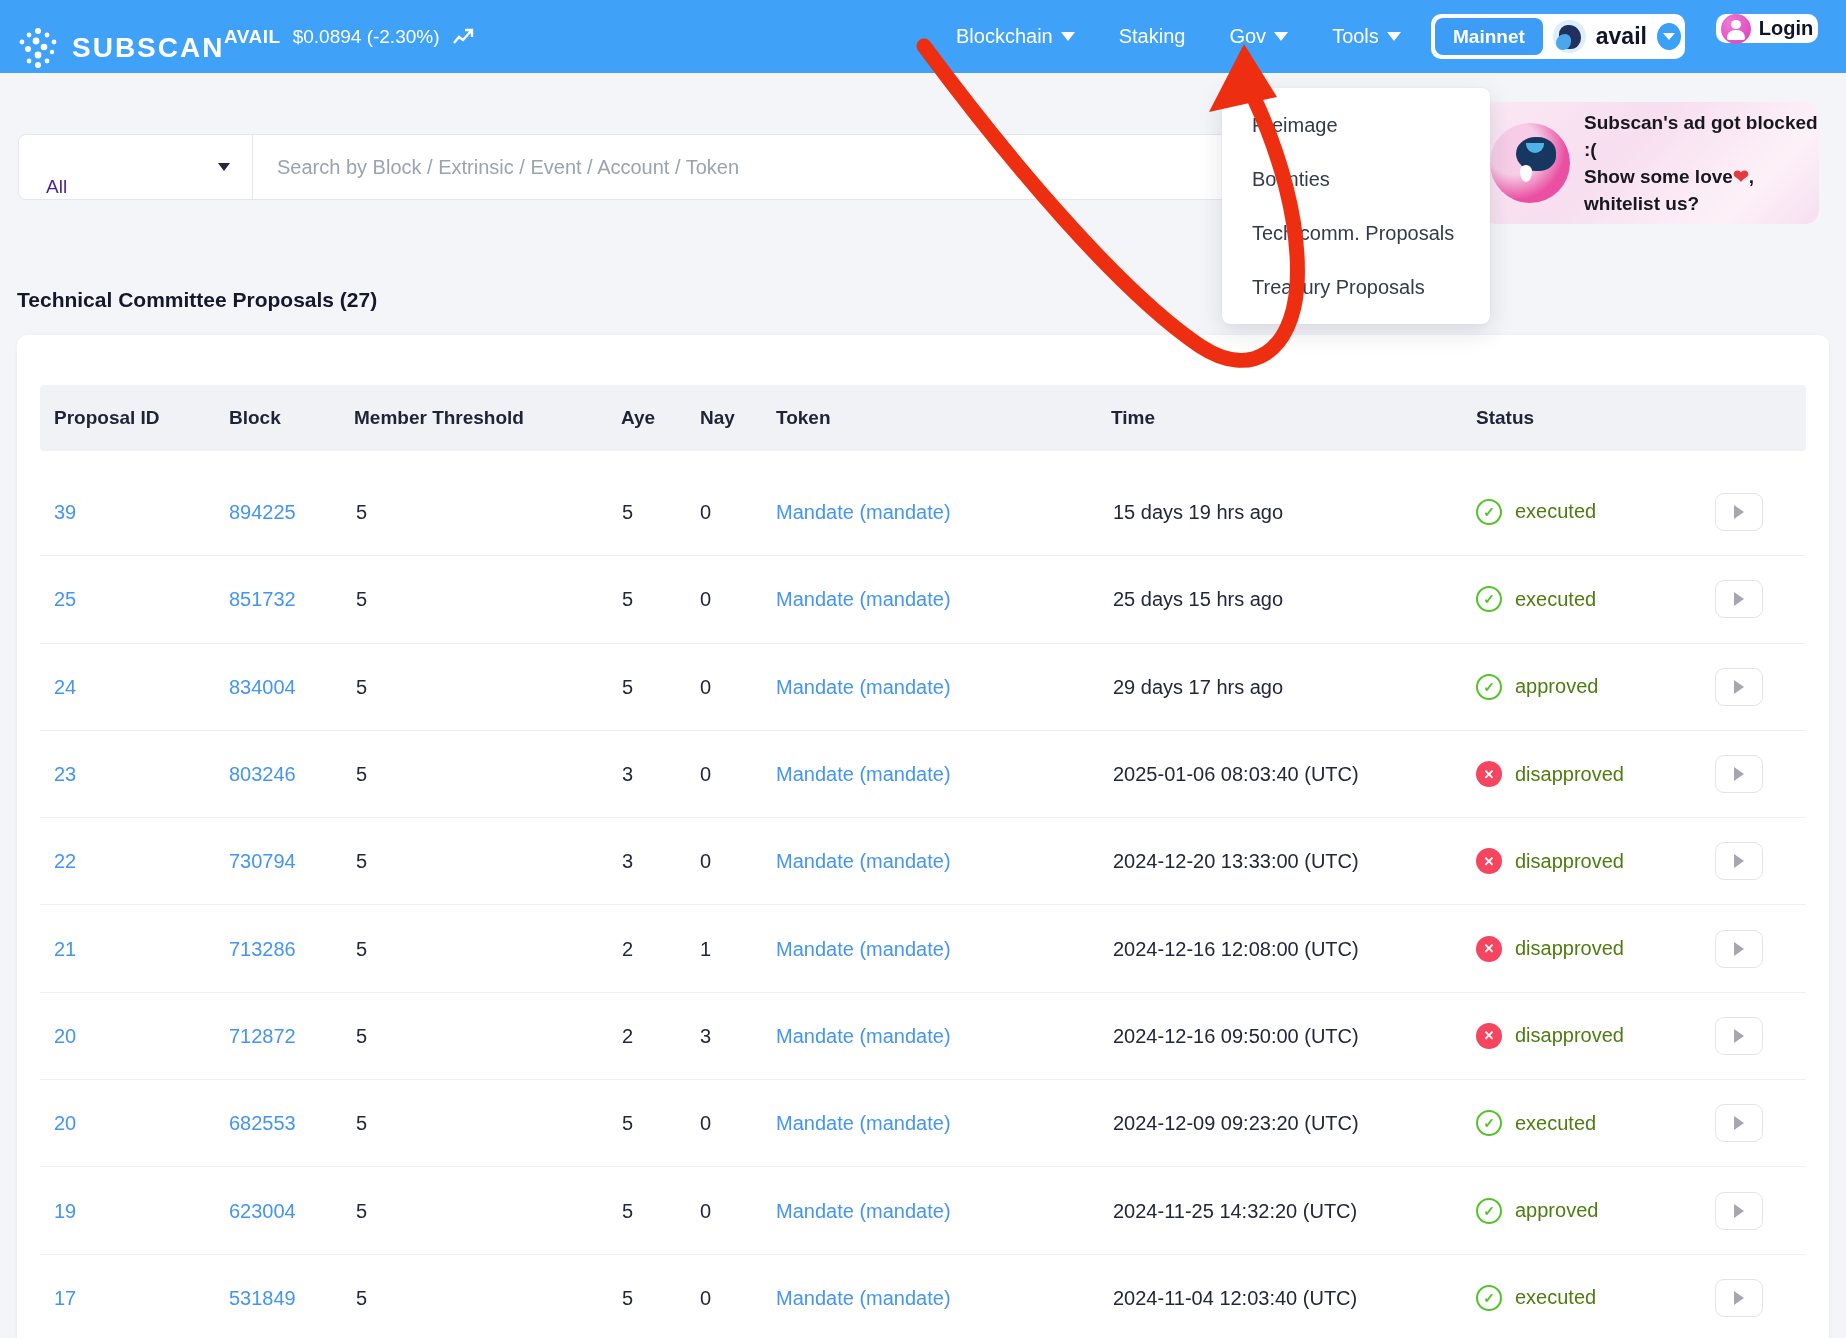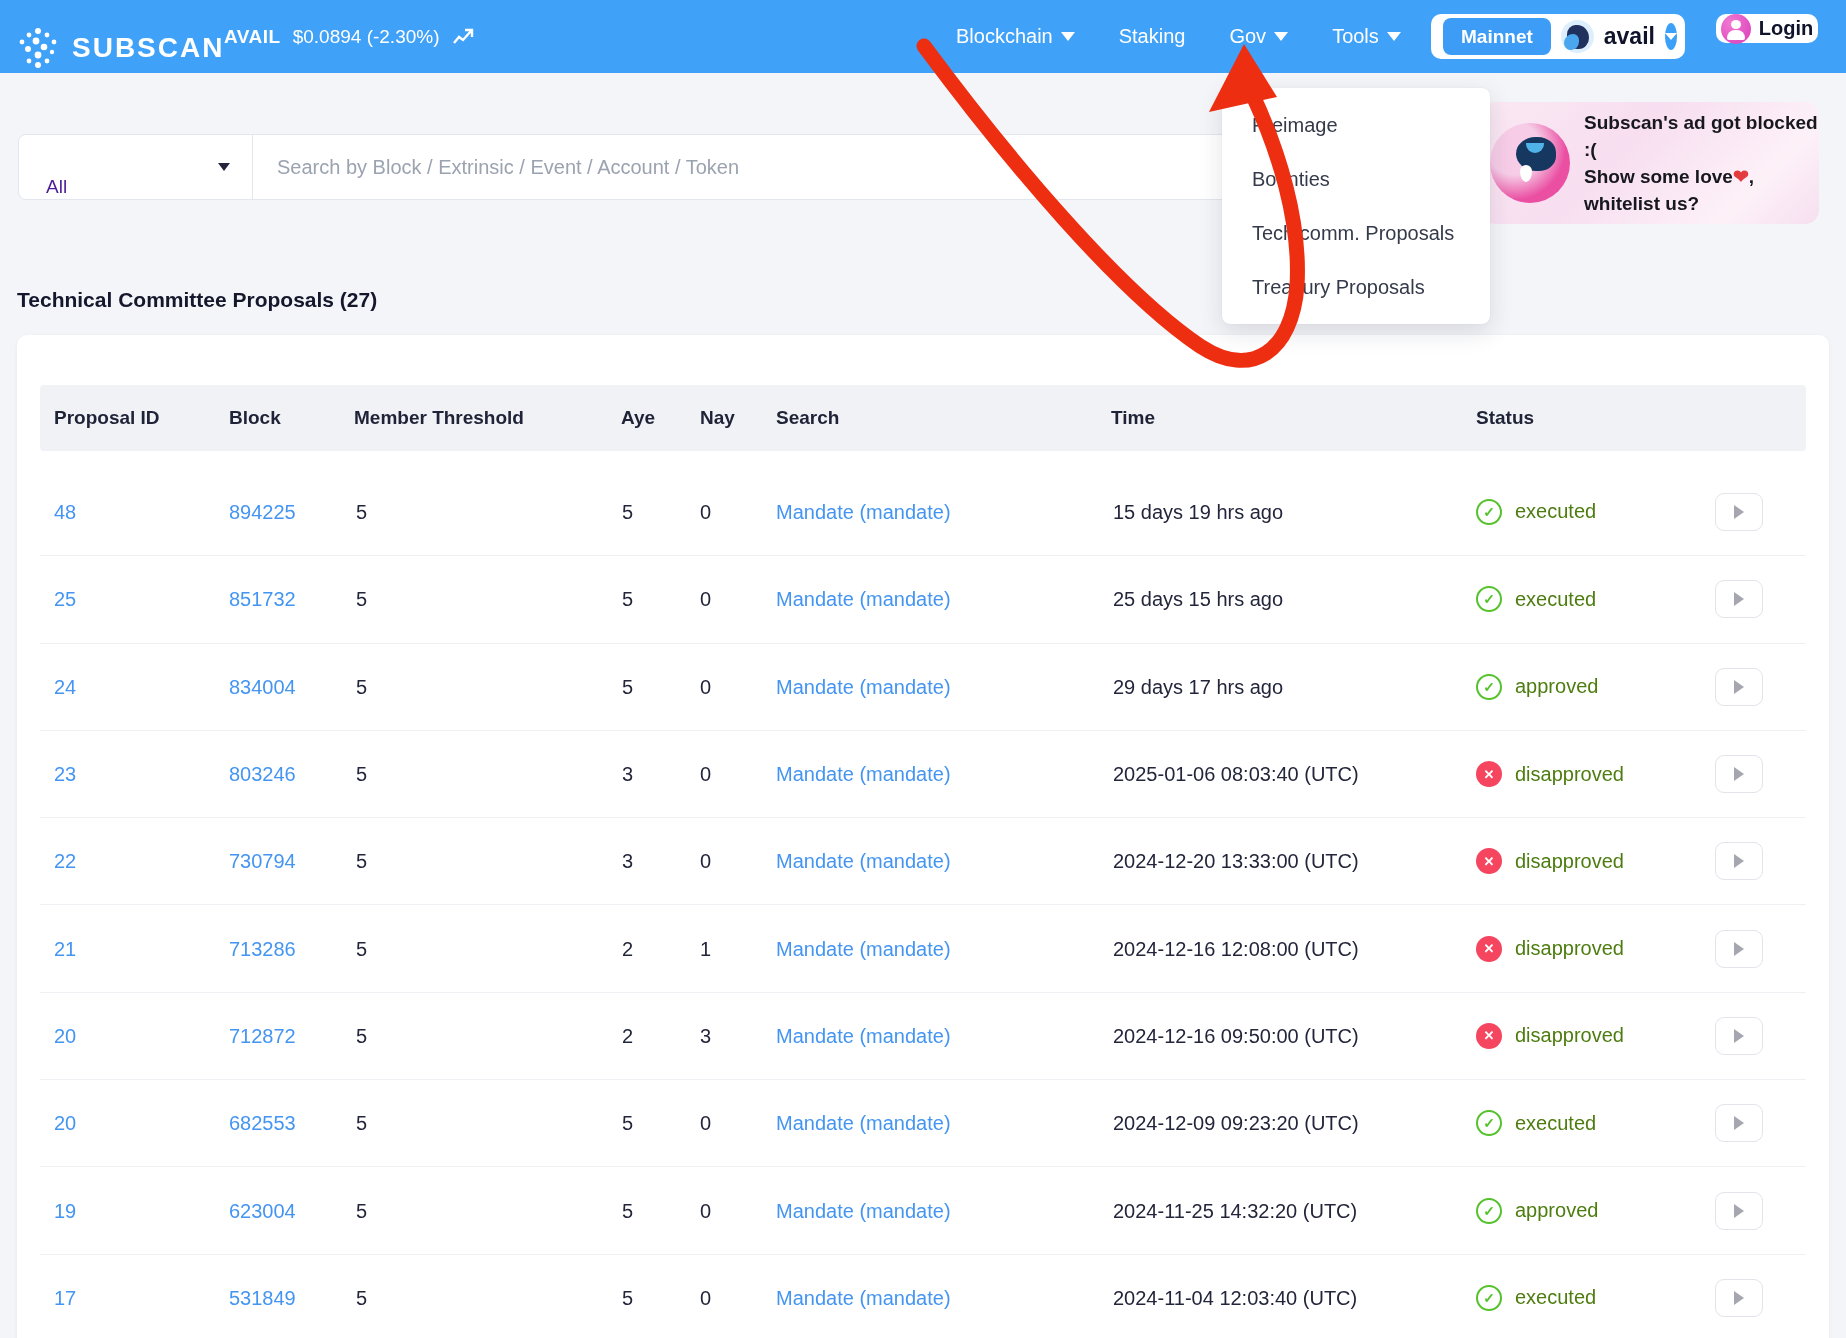--- a/index.html
+++ b/index.html
@@ -20,21 +20,21 @@
   .brand-wrap { position:absolute; left:16px; top:0; height:95px; display:flex; align-items:center; gap:12px; cursor:pointer; }
   .brand-text { color:#fff; font-size:28px; font-weight:700; letter-spacing:2px; }
   .token-wrap { position:absolute; left:224px; top:0; height:73px; display:flex; align-items:center; gap:12px; color:#fff; }
   .token-sym { font-size:19px; font-weight:700; letter-spacing:.5px; }
   .token-price { font-size:19px; font-weight:400; }
   .nav-menu { position:absolute; left:956px; top:0; height:73px; display:flex; align-items:center; gap:44px; }
   .nav-item { color:#fff; font-size:20px; display:flex; align-items:center; gap:8px; cursor:pointer; }
   .tri-down { width:0; height:0; border-left:7px solid transparent; border-right:7px solid transparent; border-top:9px solid #fff; display:inline-block; }
   .switcher {
     position:absolute; left:1431px; top:14px; width:254px; height:45px;
-    background:#fff; border-radius:10px; display:flex; align-items:center; padding:12px; gap:10px;
+    background:#fff; border-radius:10px; display:flex; align-items:center; padding:4px; gap:10px;
   }
   .net-pill { height:37px; padding:0 18px; background:#3d9cf5; border-radius:8px; color:#fff; font-size:19px; font-weight:700; display:flex; align-items:center; cursor:pointer; }
   .avail-logo { width:33px; height:33px; border-radius:50%; background:#ddeffd; position:relative; overflow:hidden; flex:0 0 auto; }
   .avail-logo::before { content:""; position:absolute; left:6px; top:5px; width:22px; height:24px; background:#21315e; border-radius:42% 58% 50% 50%; }
   .avail-logo::after { content:""; position:absolute; left:3px; top:14px; width:15px; height:16px; background:#4aa7ee; border-radius:60% 40% 55% 45%; }
   .avail-name { font-size:23px; font-weight:700; color:#10142b; }
   .chev-circle { margin-left:auto; width:27px; height:27px; border-radius:50%; background:#3aa0f8; display:flex; align-items:center; justify-content:center; cursor:pointer; }
   .chev-circle .tri-down { border-left-width:6px; border-right-width:6px; border-top-width:7px; }
   .login-btn {
     position:absolute; left:1716px; top:14px; width:102px; height:29px;
@@ -211,27 +211,27 @@
 
 <h1 class="page-title">Technical Committee Proposals (27)</h1>
 
 <section class="table-card">
   <div class="thead">
     <span class="th" style="left:14px">Proposal ID</span>
     <span class="th" style="left:189px">Block</span>
     <span class="th" style="left:314px">Member Threshold</span>
     <span class="th" style="left:581px">Aye</span>
     <span class="th" style="left:660px">Nay</span>
-    <span class="th" style="left:736px">Search</span>
+    <span class="th" style="left:736px">Token</span>
     <span class="th" style="left:1071px">Time</span>
     <span class="th" style="left:1436px">Status</span>
   </div>
   <div class="rows" id="rows">
   <div class="row">
-    <a class="cell c-id link">48</a>
+    <a class="cell c-id link">39</a>
     <a class="cell c-block link">894225</a>
     <span class="cell c-thresh">5</span>
     <span class="cell c-aye">5</span>
     <span class="cell c-nay">0</span>
     <a class="cell c-action link">Mandate (mandate)</a>
     <span class="cell c-time">15 days 19 hrs ago</span>
     <span class="cell c-status status-badge success">
       <span class="status-icon">✓</span>
       <span class="status-label">executed</span>
     </span>

